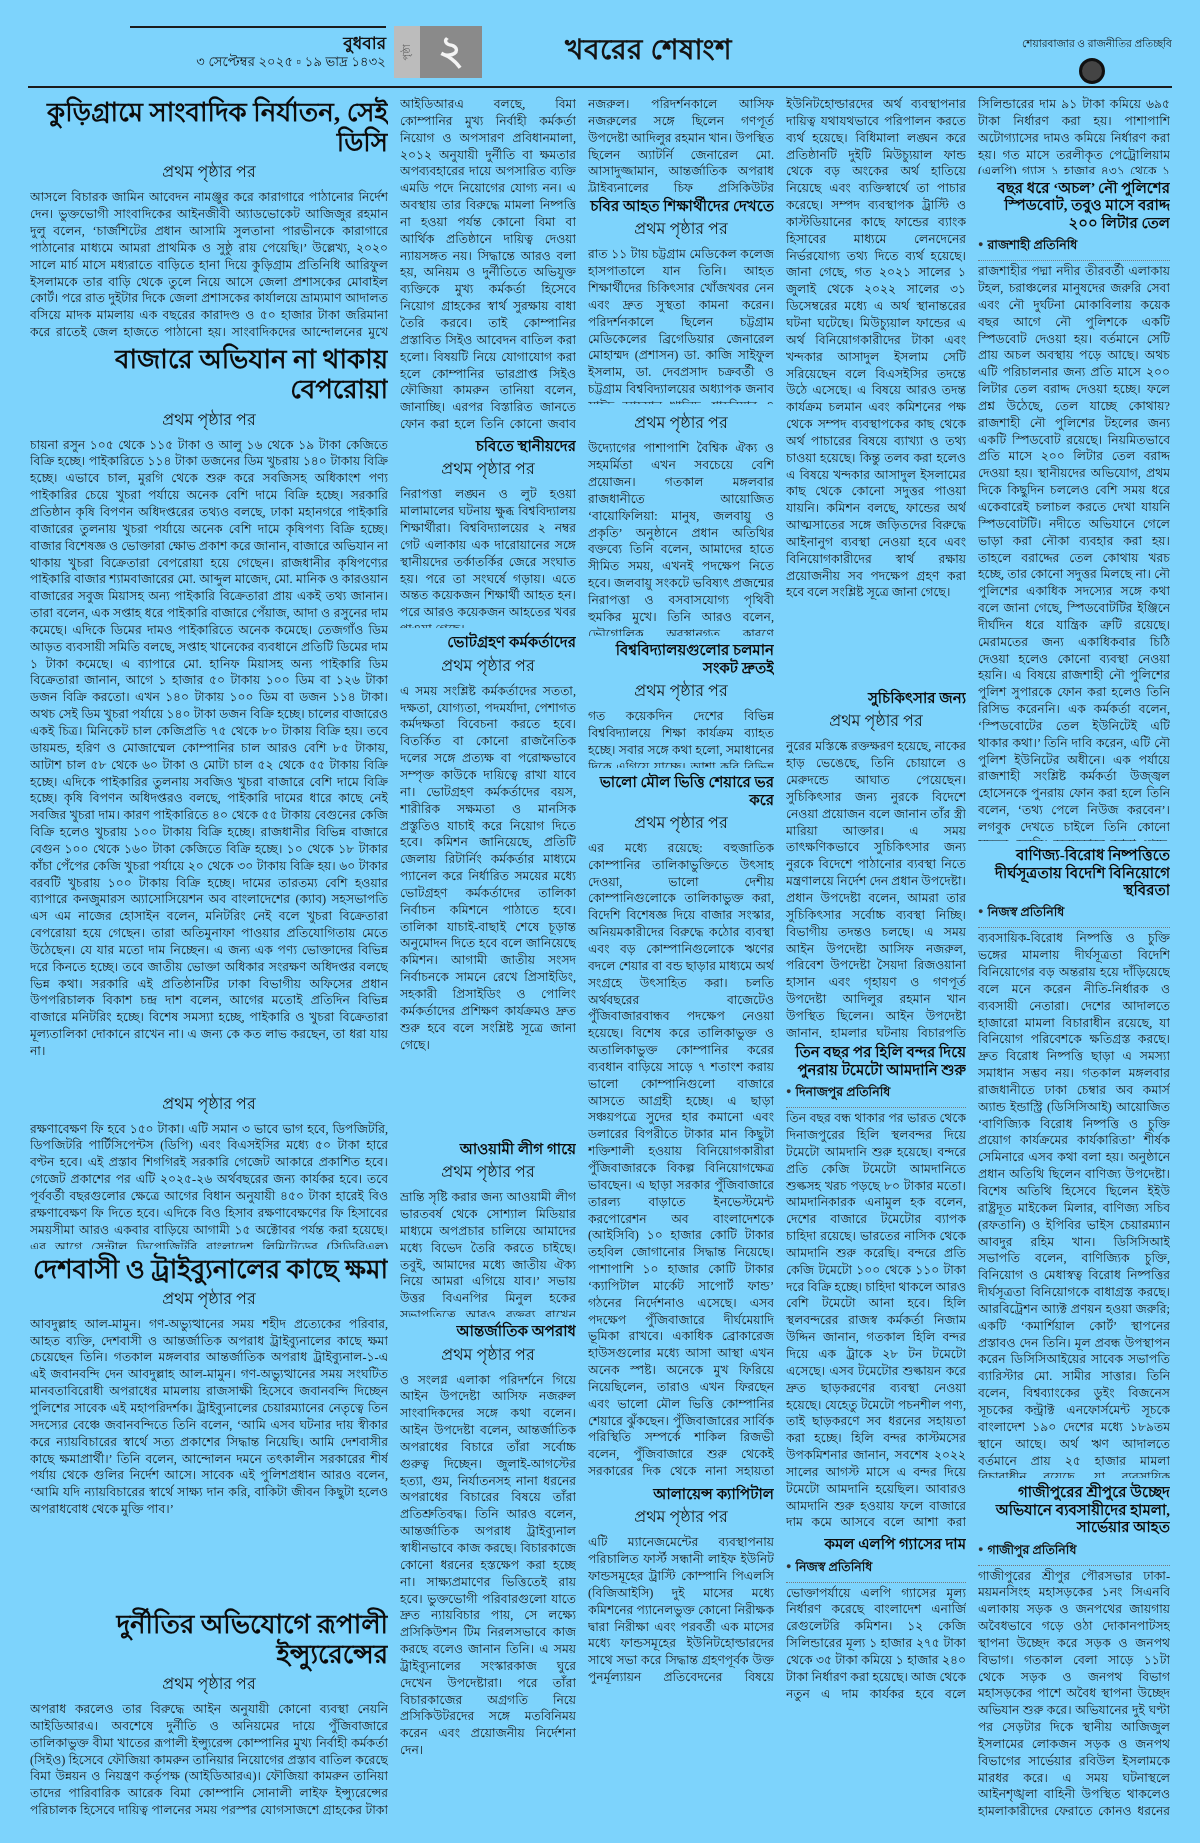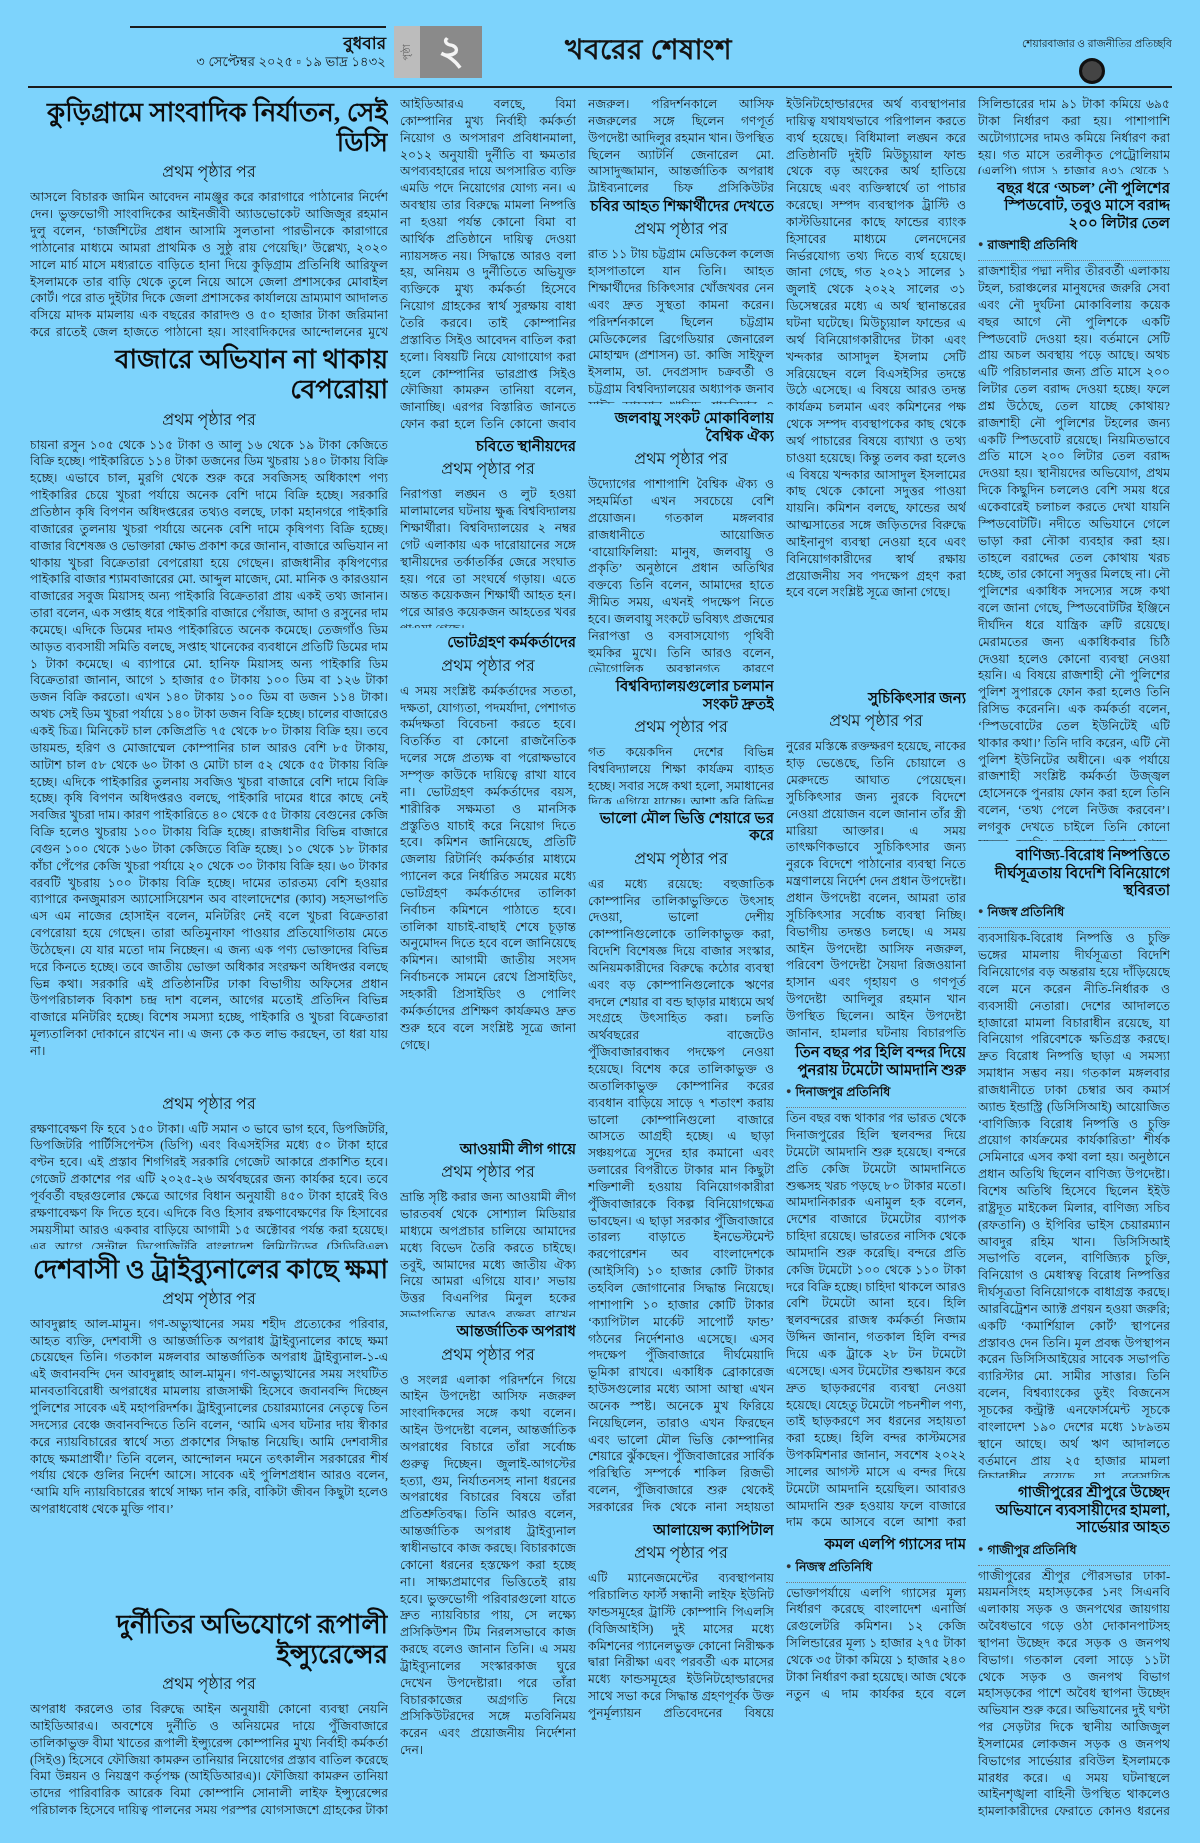--- a/index.html
+++ b/index.html
@@ -117,21 +117,20 @@
   <div class="strip" id="strip-c">
       <article class="article">
         <div class="body" style="height: 96px;">নজরুল। পরিদর্শনকালে আসিফ নজরুলের সঙ্গে ছিলেন গণপূর্ত উপদেষ্টা আদিলুর রহমান খান। উপস্থিত ছিলেন অ্যাটর্নি জেনারেল মো. আসাদুজ্জামান, আন্তর্জাতিক অপরাধ ট্রাইব্যুনালের চিফ প্রসিকিউটর মোহাম্মদ তাজুল ইসলামসহ অন্য প্রসিকিউটররা।</div>
       </article>
       <article class="article">
         <h2 class="headline md">চবির আহত শিক্ষার্থীদের দেখতে</h2>
         <div class="continued">প্রথম পৃষ্ঠার পর</div>
         <div class="body" style="height: 158px;">রাত ১১ টায় চট্টগ্রাম মেডিকেল কলেজ হাসপাতালে যান তিনি। আহত শিক্ষার্থীদের চিকিৎসার খোঁজখবর নেন এবং দ্রুত সুস্থতা কামনা করেন। পরিদর্শনকালে ছিলেন চট্টগ্রাম মেডিকেলের ব্রিগেডিয়ার জেনারেল মোহাম্মদ (প্রশাসন) ডা. কাজি সাইফুল ইসলাম, ডা. দেবপ্রসাদ চক্রবর্তী ও চট্টগ্রাম বিশ্ববিদ্যালয়ের অধ্যাপক জনাব সাঈদ আহসান খালিদ, শাহরিয়ার ও উপদেষ্টার ব্যক্তিগত সহকারীরা।</div>
       </article>
       <article class="article">
-        <h2 class="headline md">জলবায়ু সংকট মোকাবিলায় বৈশ্বিক ঐক্য</h2>
         <div class="continued">প্রথম পৃষ্ঠার পর</div>
         <div class="body" style="height: 196px;">উদ্যোগের পাশাপাশি বৈশ্বিক ঐক্য ও সহমর্মিতা এখন সবচেয়ে বেশি প্রয়োজন। গতকাল মঙ্গলবার রাজধানীতে আয়োজিত ‘বায়োফিলিয়া: মানুষ, জলবায়ু ও প্রকৃতি’ অনুষ্ঠানে প্রধান অতিথির বক্তব্যে তিনি বলেন, আমাদের হাতে সীমিত সময়, এখনই পদক্ষেপ নিতে হবে। জলবায়ু সংকটে ভবিষ্যৎ প্রজন্মের নিরাপত্তা ও বসবাসযোগ্য পৃথিবী হুমকির মুখে। তিনি আরও বলেন, ভৌগোলিক অবস্থানগত কারণে বাংলাদেশ জলবায়ু পরিবর্তনের মারাত্মক ঝুঁকিতে রয়েছে। দেশ সাহসিকতার সঙ্গে মোকাবিলা করছে, কিন্তু পর্যাপ্ত প্রস্তুতি না থাকায় সক্ষমতা বারবার সীমায় পৌঁছাচ্ছে। প্রয়োজনীয় অর্থায়ন ও প্রযুক্তিগত সহায়তা পাওয়া যাচ্ছে না। উন্নয়ন সহযোগীদের উদ্দেশে ক্ষতিগ্রস্ত দেশগুলোর পাশে দাঁড়ানোর আহ্বান জানান তিনি।</div>
       </article>
       <article class="article">
         <h2 class="headline md">বিশ্ববিদ্যালয়গুলোর চলমান সংকট দ্রুতই</h2>
         <div class="continued">প্রথম পৃষ্ঠার পর</div>
         <div class="body" style="height: 60px;">গত কয়েকদিন দেশের বিভিন্ন বিশ্ববিদ্যালয়ে শিক্ষা কার্যক্রম ব্যাহত হচ্ছে। সবার সঙ্গে কথা হলো, সমাধানের দিকে এগিয়ে যাচ্ছে। আশা করি বিভিন্ন পক্ষ একে অপরের কথা শুনবে, তাতেই মঙ্গল। সরকার যোগাযোগ রেখেছে। বিশ্ববিদ্যালয়গুলোর সংকটের দ্রুত সময়ের মধ্যে সমাধান আসবে।</div>
       </article>
       <article class="article">
         <h2 class="headline md">ভালো মৌল ভিত্তি শেয়ারে ভর করে</h2>

